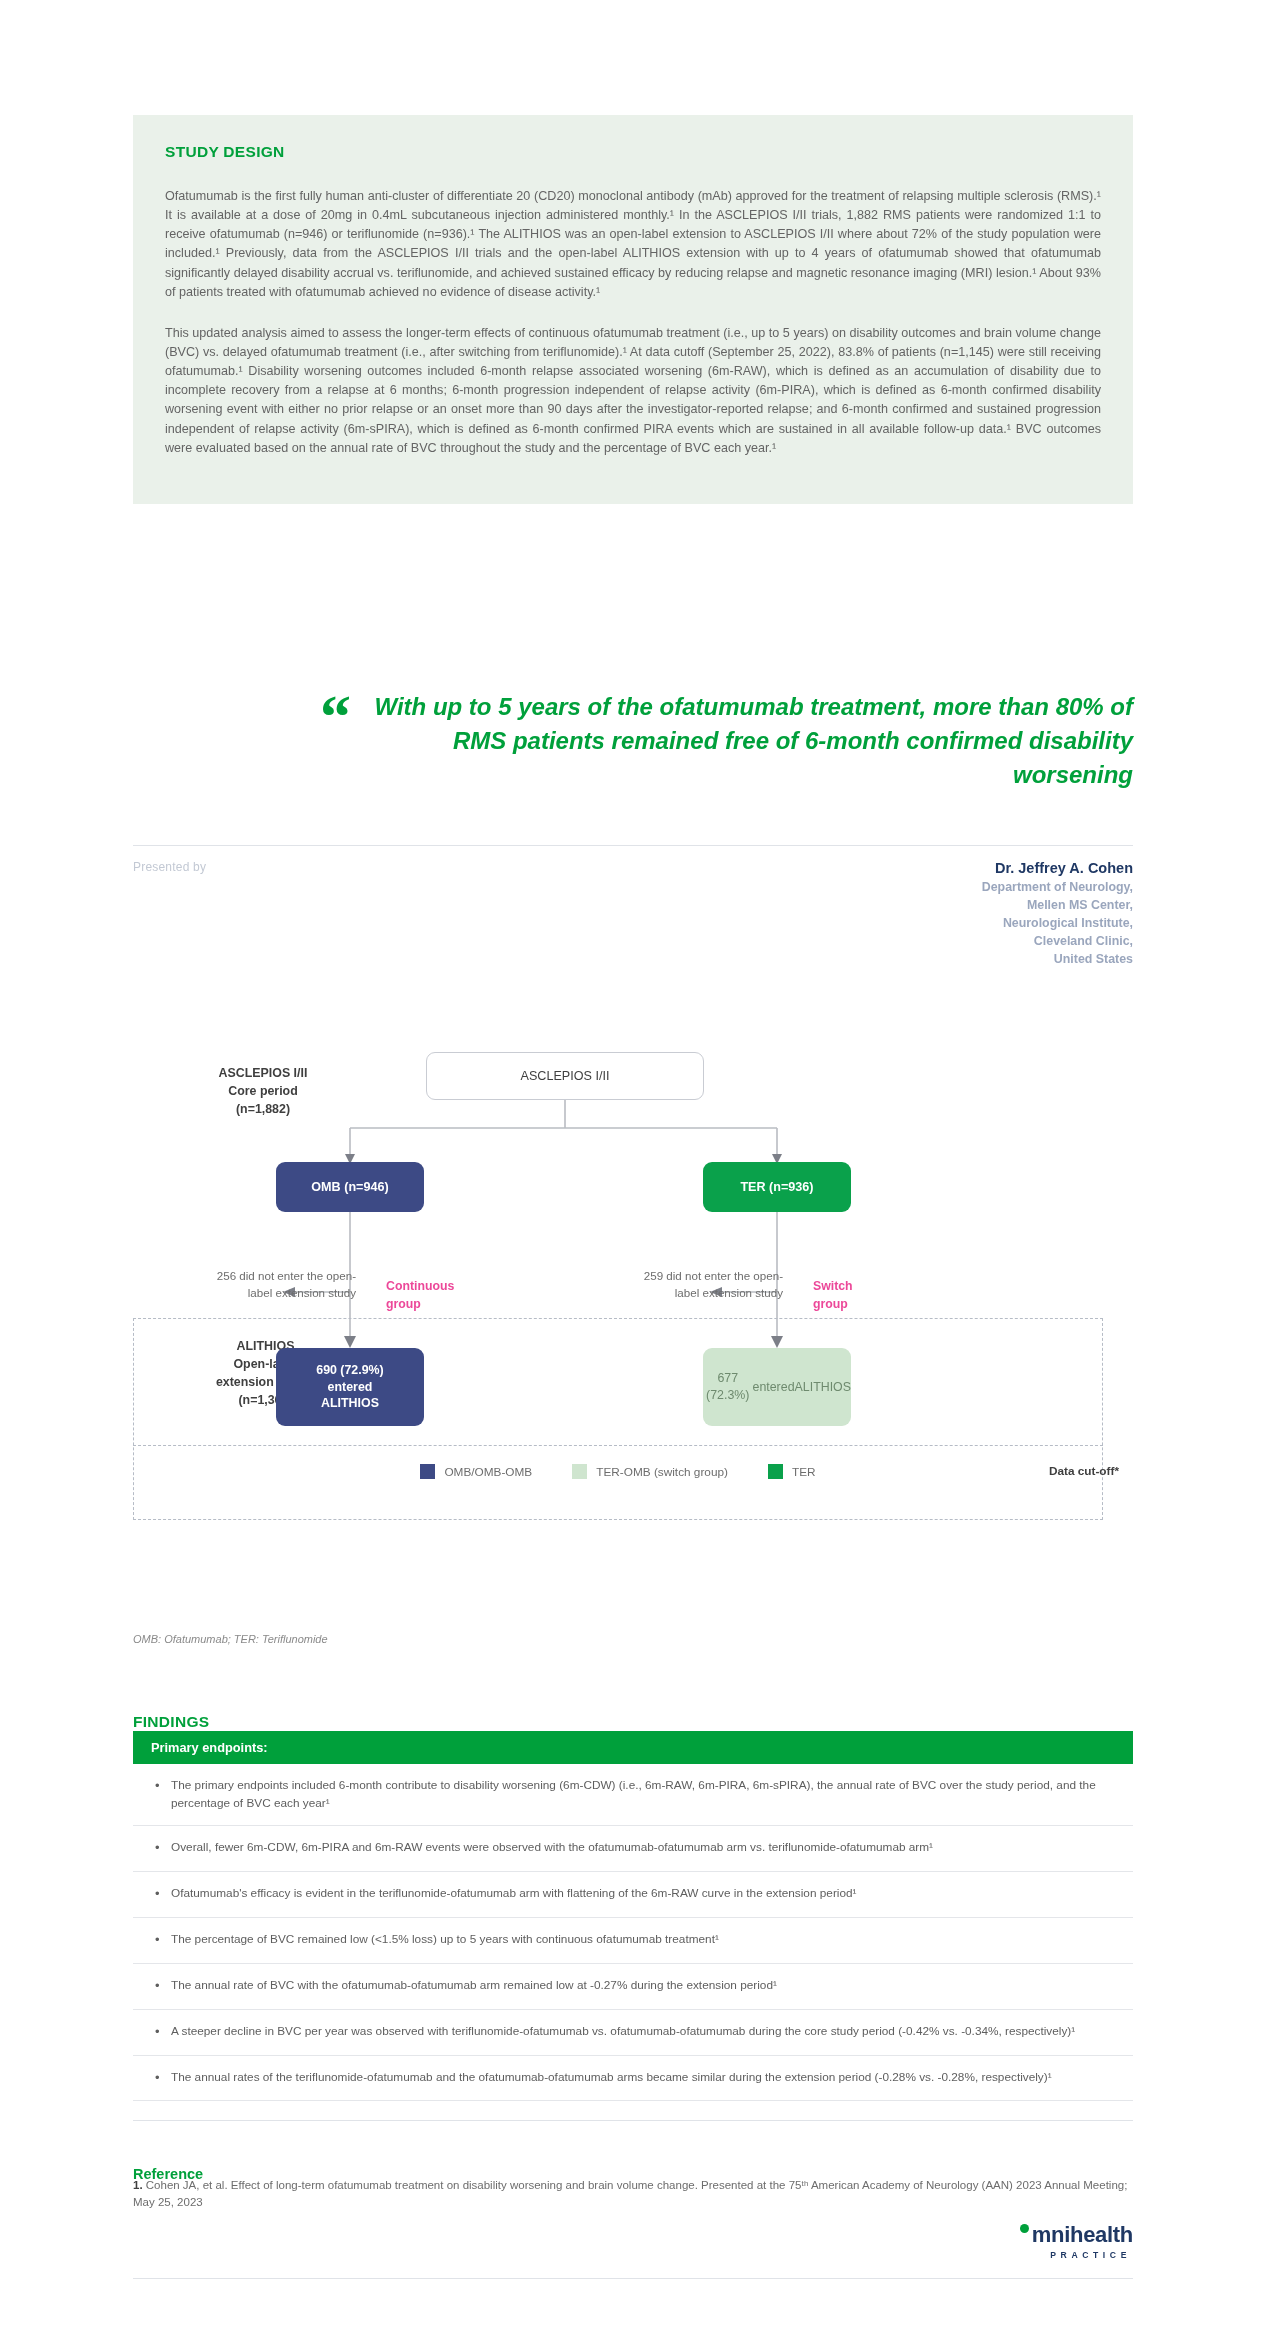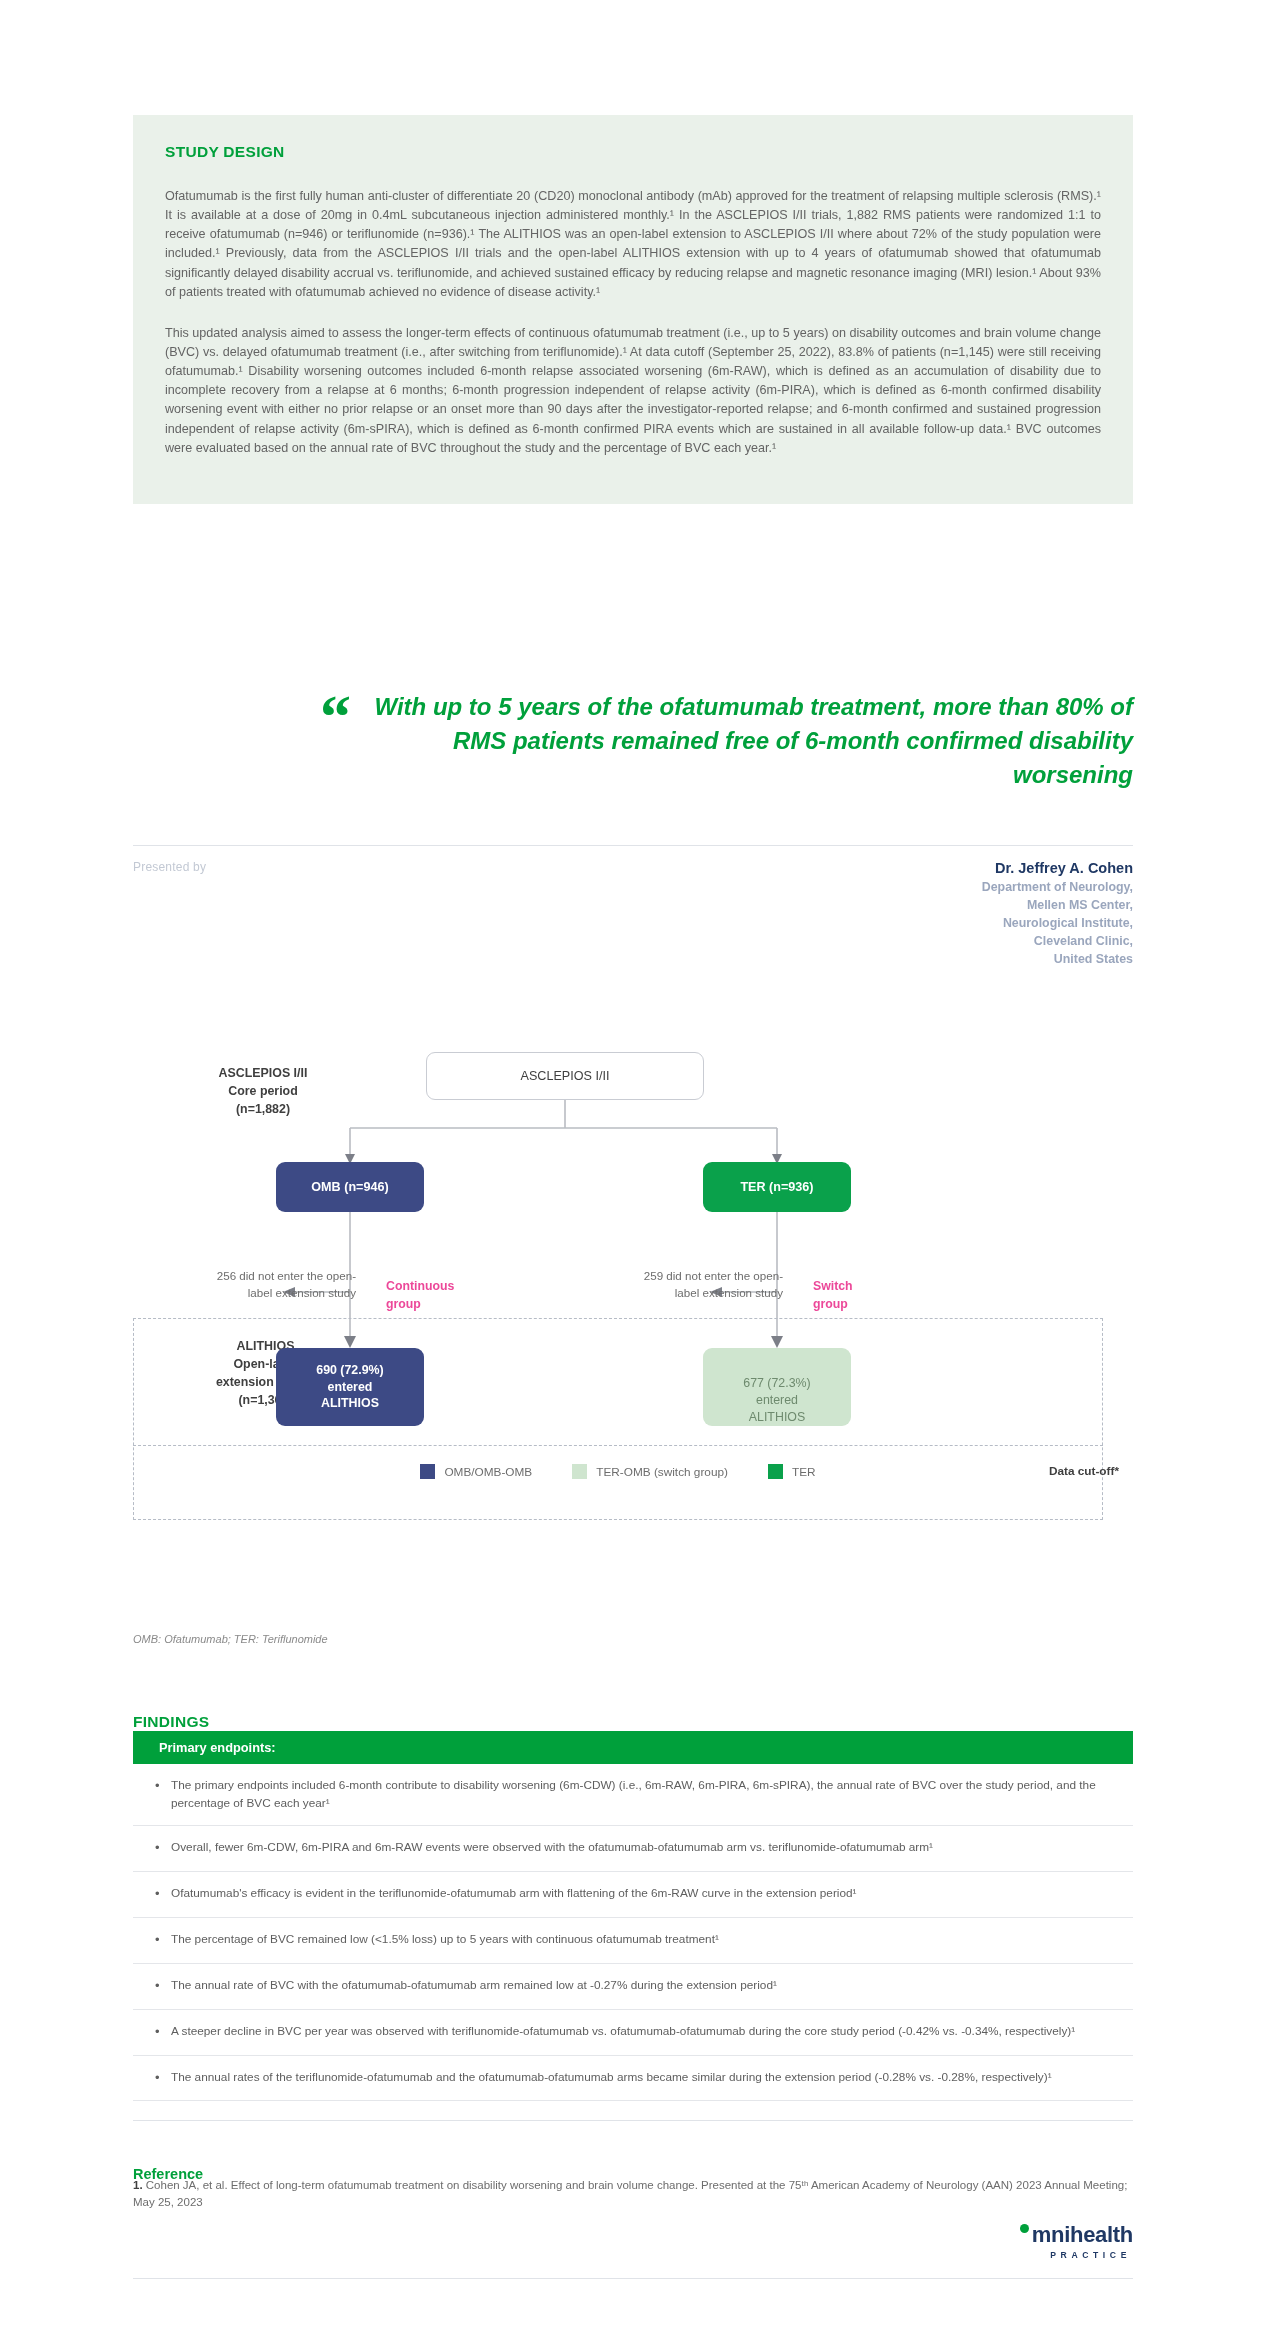--- a/index.html
+++ b/index.html
@@ -196,22 +196,22 @@
     align-items: center; justify-content: center;
     color: #ffffff; font-weight: bold; font-size: 12.4px;
     line-height: 1.36; text-align: center;
   }
   .box-677 {
     position: absolute;
     left: 570px; top: 318px;
     width: 148px; height: 78px;
     background: #cfe5cf;
     border-radius: 9px;
-    display: flex; flex-direction: column;
-    align-items: center; justify-content: flex-end;
+    display: flex; 
+    align-items: center; justify-content: flex-start;
     color: #6e8a6e; font-size: 12.4px;
     line-height: 1.36; text-align: center;
   }
   .dashed-sep {
     position: absolute;
     left: 0px; top: 415px;
     width: 970px; height: 0;
     border-top: 1px dashed #b6bcc6;
   }
   .legend-row {
@@ -243,21 +243,21 @@
     left: 133px; top: 1700px;
     color: #00a03b; font-weight: bold; font-size: 15.5px;
     letter-spacing: 0.3px;
   }
   .primary-bar {
     position: absolute;
     left: 133px; top: 1731px;
     width: 1000px; height: 33px;
     background: #00a03b;
     display: flex; align-items: center;
-    padding-left: 26px;
+    padding-left: 18px;
     color: #ffffff; font-weight: bold; font-size: 12.8px;
   }
   .bullets {
     position: absolute;
     left: 133px; top: 1764px;
     width: 1000px;
   }
   .bullet-row {
     display: flex;
     padding: 13px 18px 13px 22px;

